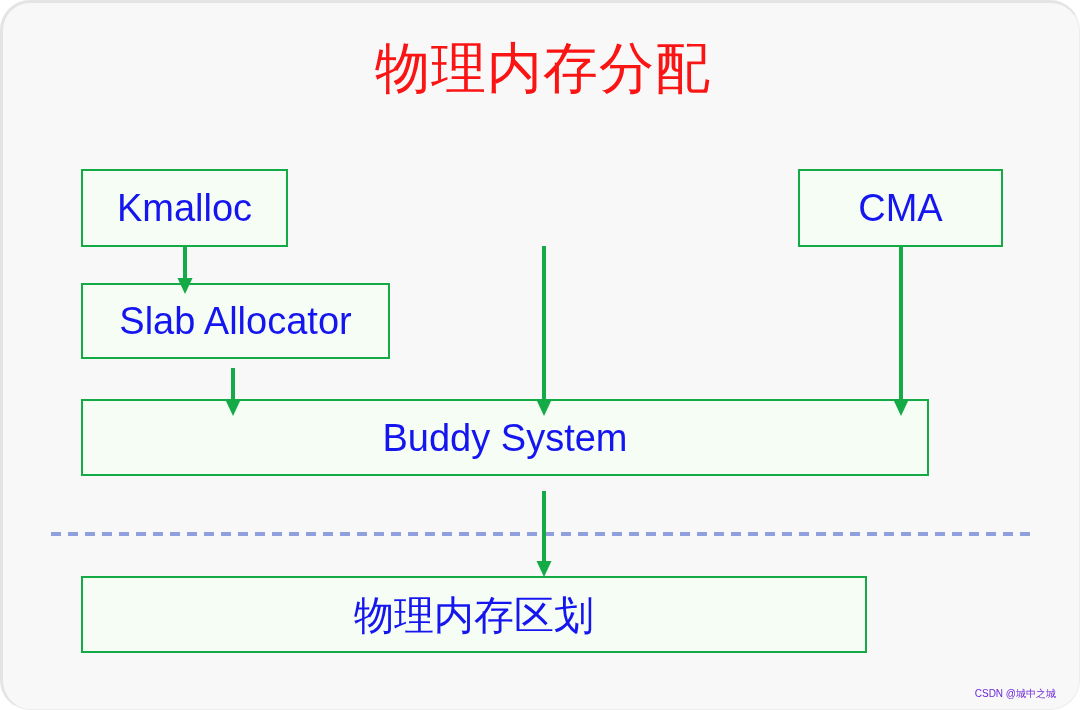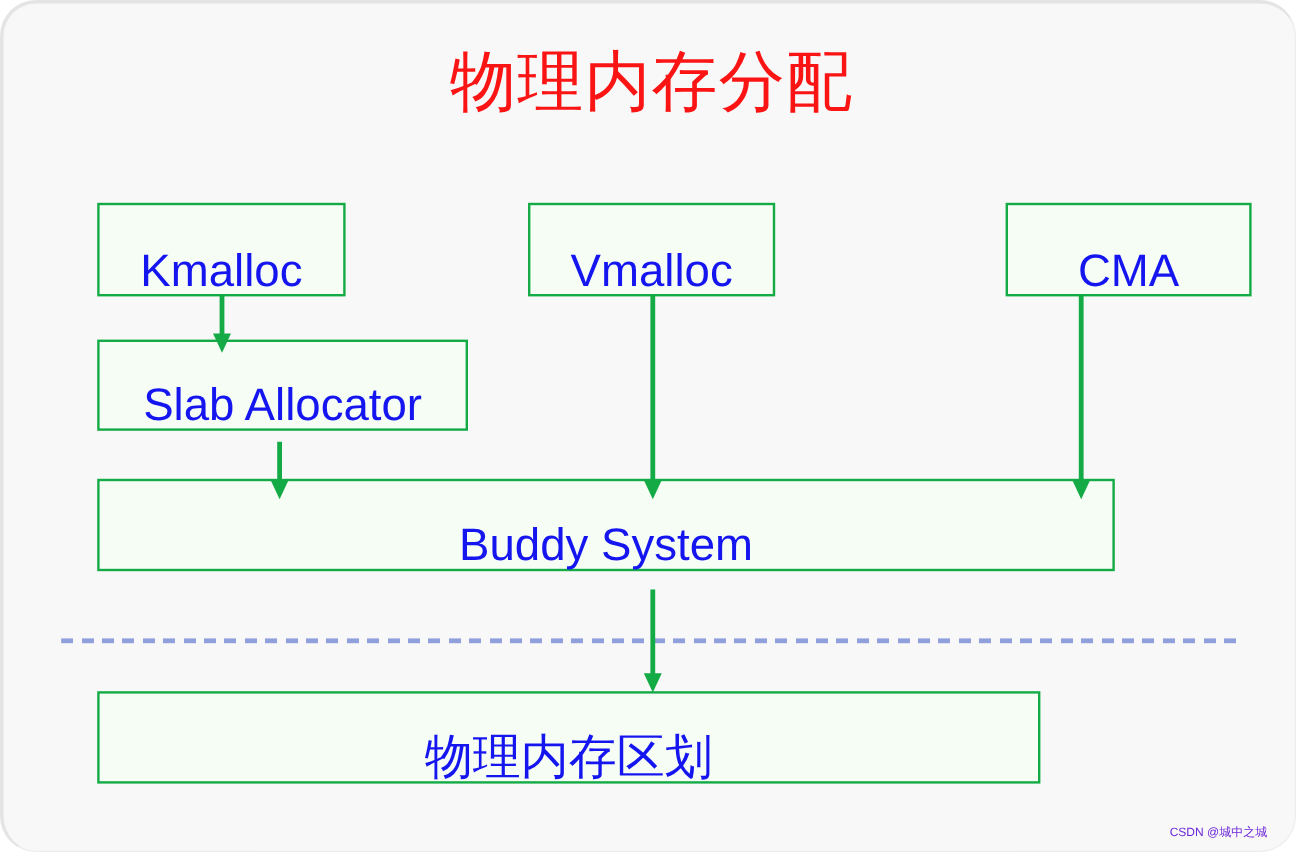--- a/index.html
+++ b/index.html
@@ -40,36 +40,36 @@
   }
 
   
   .node {
     position: absolute;
     box-sizing: border-box;
     border: 2px solid #14aa46;
     background: #f5fdf5;
     color: #1515f0;
     display: flex;
-    align-items: flex-end;
+    align-items: center;
     justify-content: center;
     white-space: nowrap;
   }
   .node-label {
     display: block;
     line-height: 1;
   }
 
   .lat-node { font-size: 38px; }
   .cjk-node { font-size: 40px; }
 
   
   #node-kmalloc       { left: 78px;  top: 166px; width: 207px; height: 78px; }
   #node-vmalloc       { left: 437px; top: 166px; width: 206px; height: 78px; }
-  #node-cma           { left: 795px; top: 166px; width: 205px; height: 78px; margin-left: 40px; }
+  #node-cma           { left: 795px; top: 166px; width: 205px; height: 78px; }
   #node-slab          { left: 78px;  top: 280px; width: 309px; height: 76px; }
   #node-buddy         { left: 78px;  top: 396px; width: 848px; height: 77px; }
   #node-zone          { left: 78px;  top: 573px; width: 786px; height: 77px; }
 
   
   .arrow {
     position: absolute;
   }
   .arrow svg { display: block; }
 
@@ -103,23 +103,20 @@
 <body>
 
 <div id="canvas">
 
   <div id="title">物理内存分配</div>
 
   <div class="node lat-node" id="node-kmalloc">
     <span class="node-label">Kmalloc</span>
   </div>
 
-  <div class="node lat-node" id="node-vmalloc">
-    <span class="node-label">Vmalloc</span>
-  </div>
 
   <div class="node lat-node" id="node-cma">
     <span class="node-label">CMA</span>
   </div>
 
   <div class="node lat-node" id="node-slab">
     <span class="node-label">Slab Allocator</span>
   </div>
 
   <div class="node lat-node" id="node-buddy">

